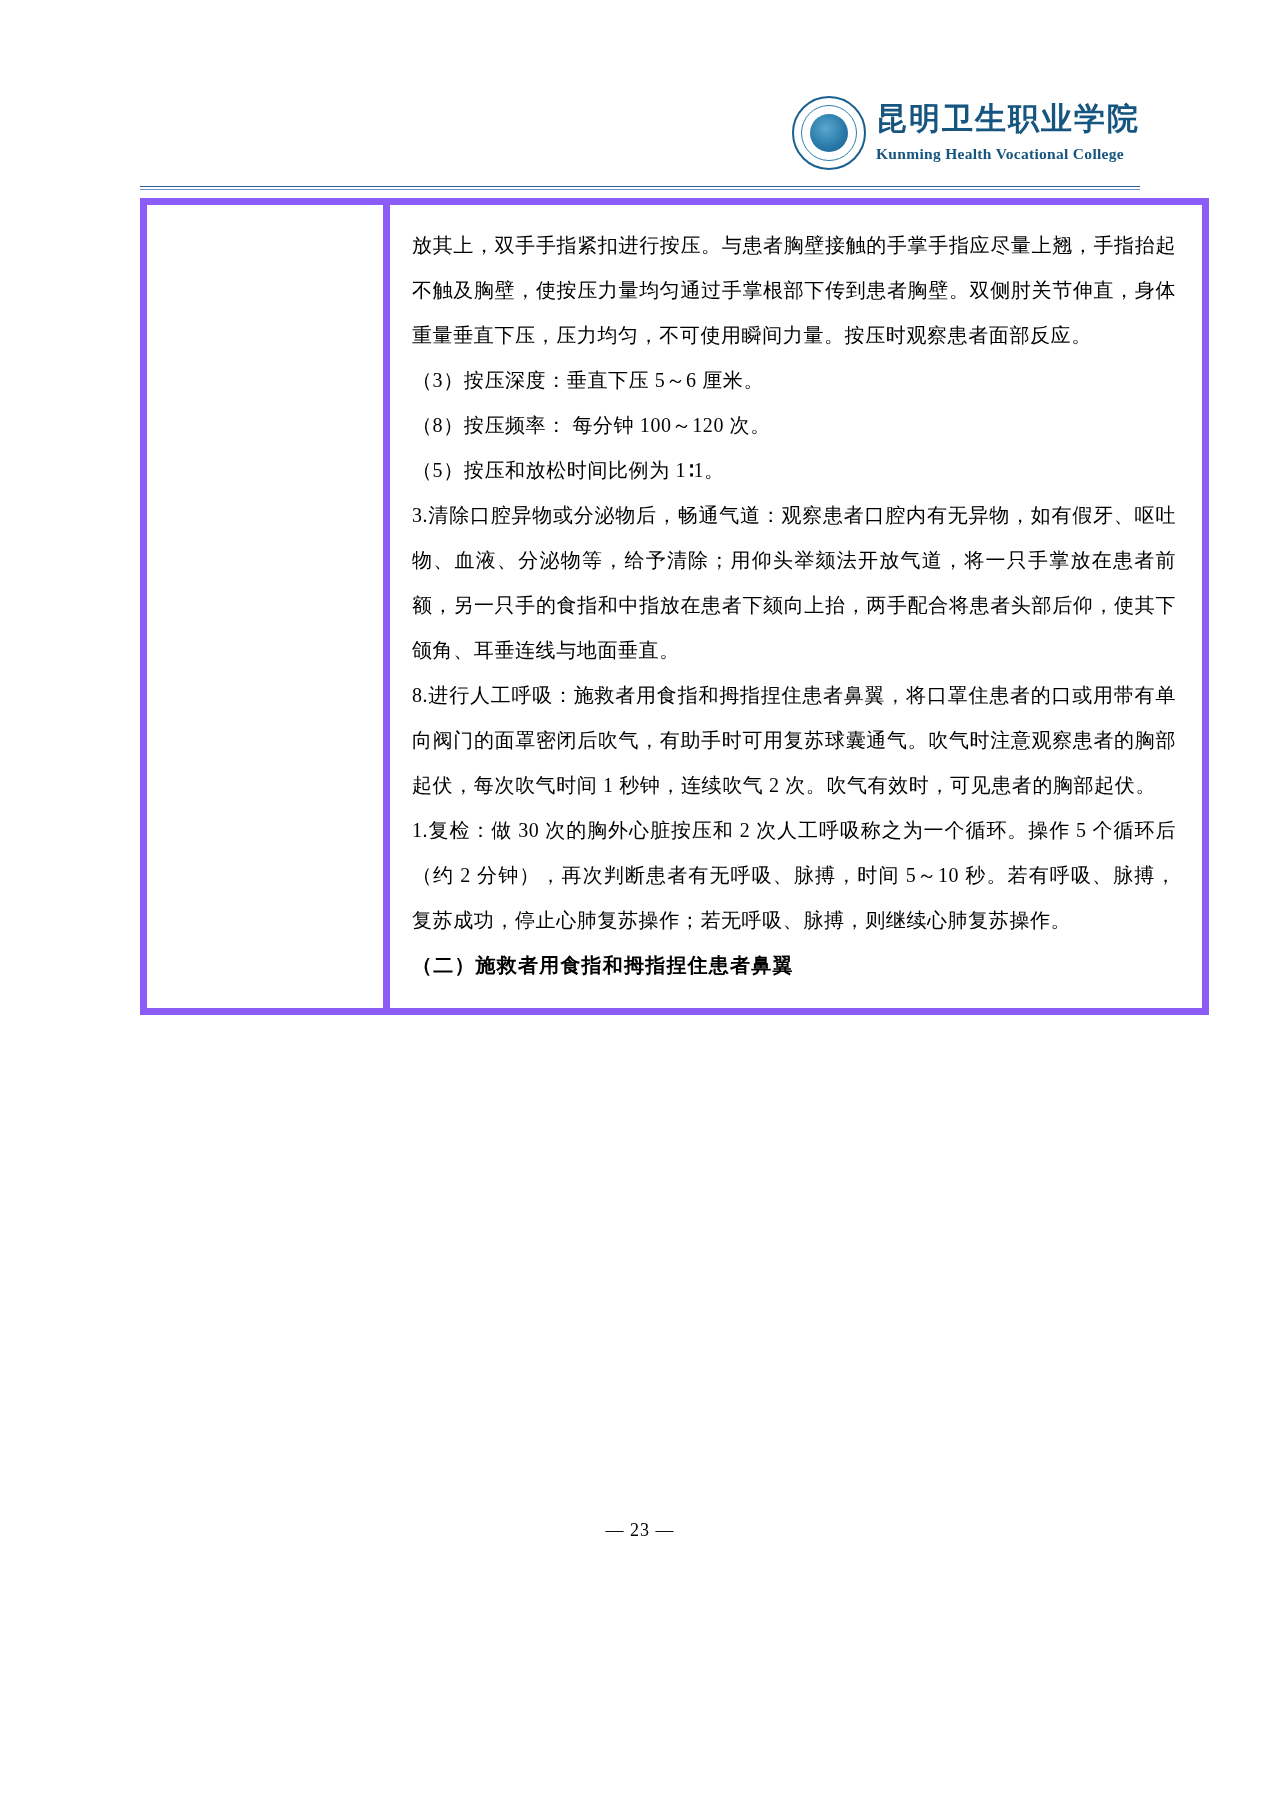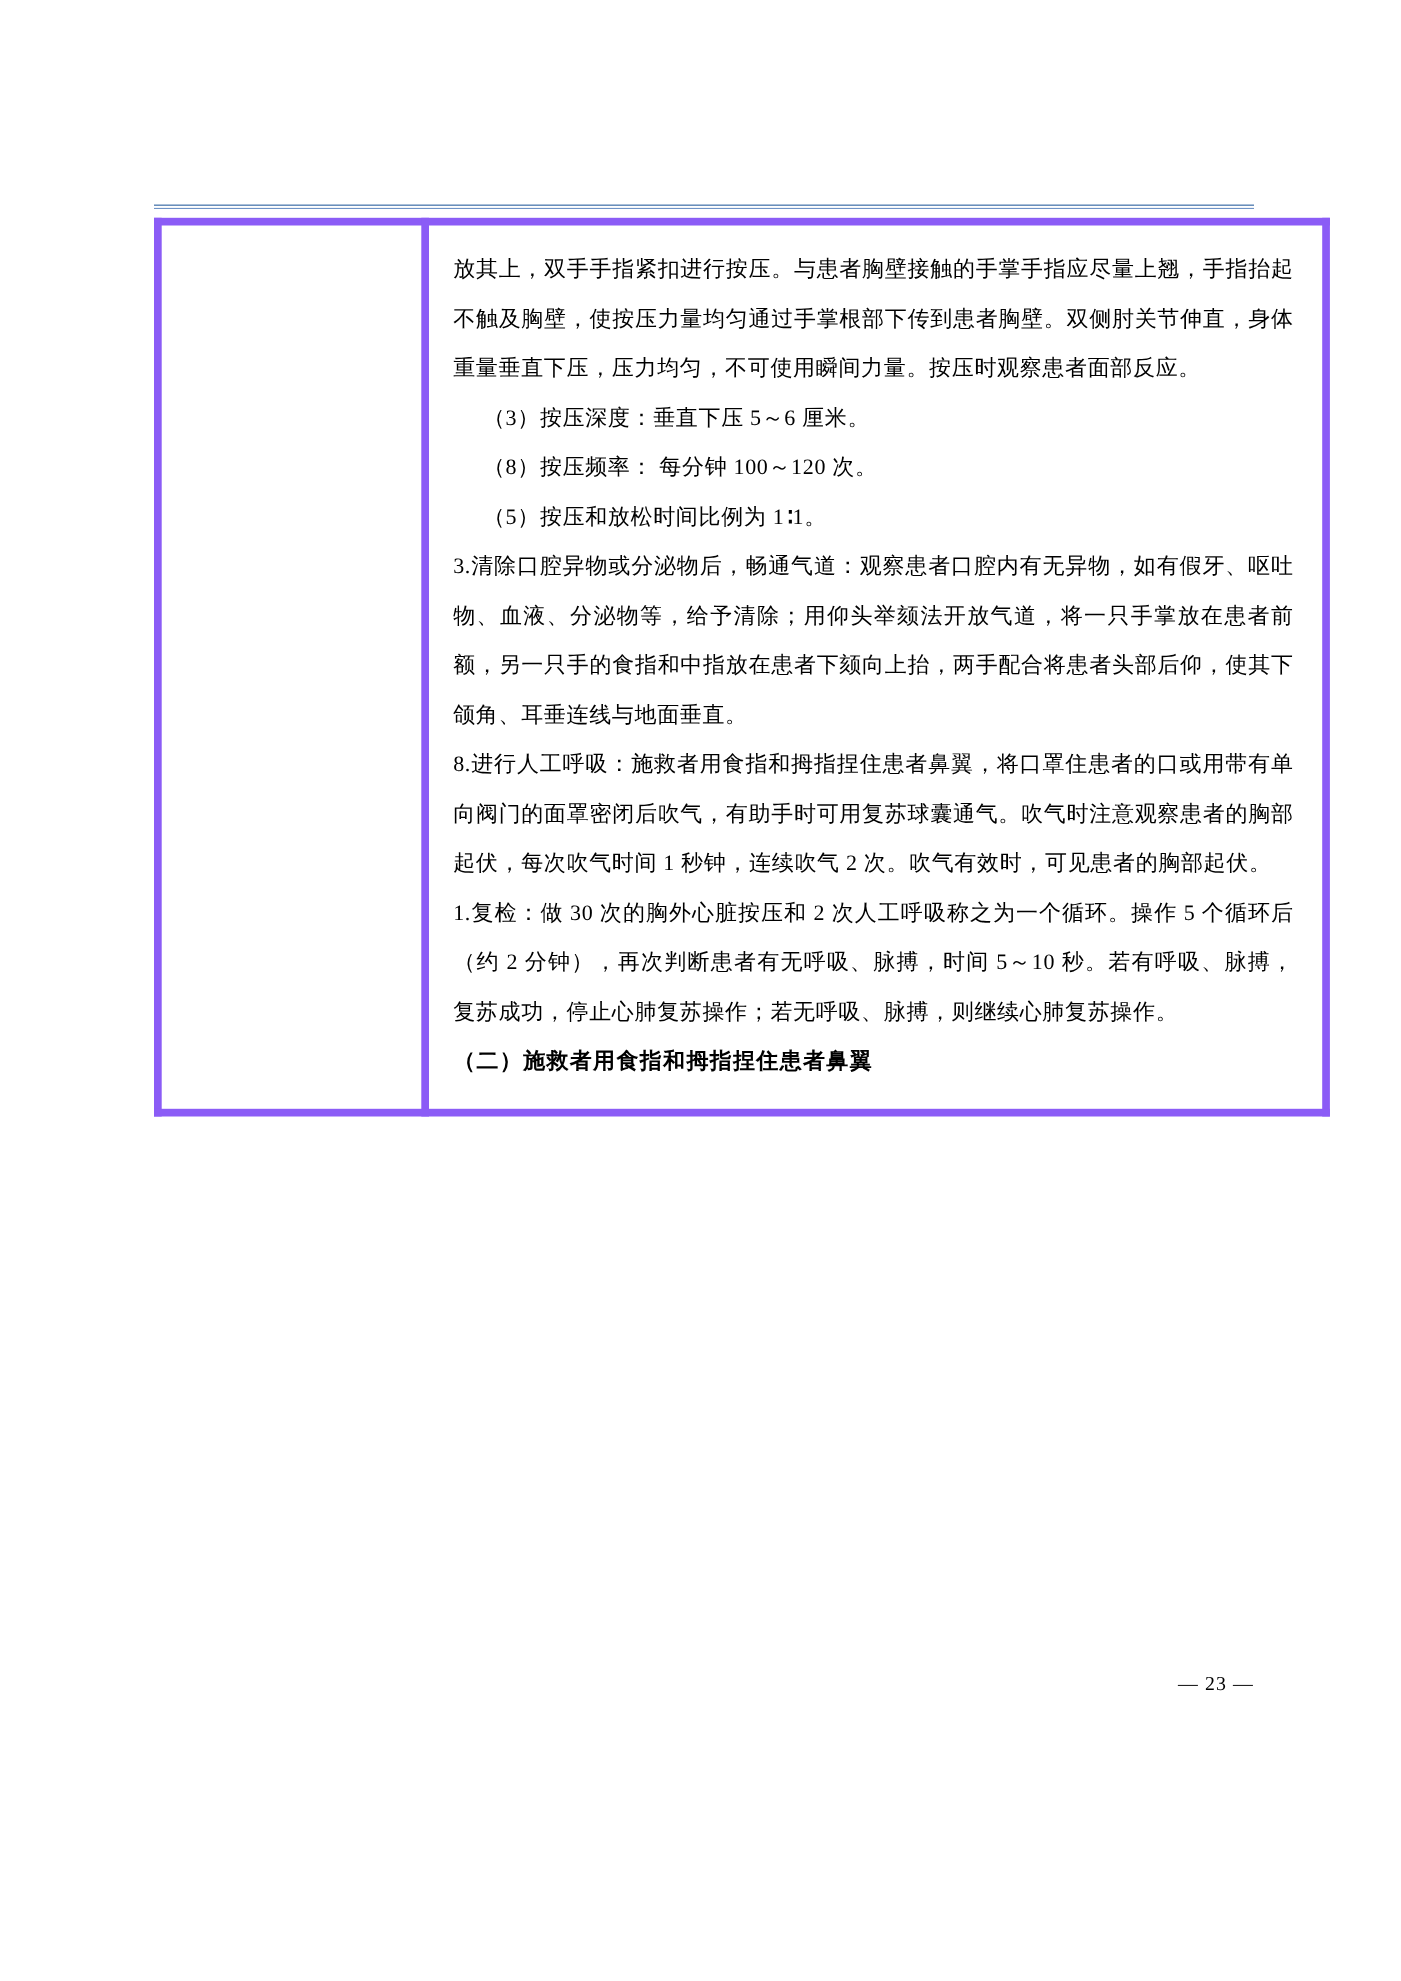--- a/index.html
+++ b/index.html
@@ -124,44 +124,54 @@
     line-height: 45px;
     letter-spacing: 0.6px;
     text-align: justify;
   }
   .para {
     margin: 0;
     text-indent: 0;
   }
   .para.indent {
     text-indent: 0;
-    margin-left: 27px;
   }
   .para.bold {
     font-weight: bold;
     letter-spacing: 1.2px;
   }
 
   
   .footer {
     position: absolute;
     left: 140px;
     top: 1520px;
     width: 1000px;
-    text-align: right;
+    text-align: center;
     font-size: 18px;
     letter-spacing: 1px;
     color: #000;
   }
 </style>
 </head>
 <body>
 
 <div class="page">
 
+  <div class="header">
+    <div class="logo-block">
+      <div class="logo-seal">
+        <div class="inner-dot"></div>
+      </div>
+      <div class="logo-names">
+        <div class="logo-cn">昆明卫生职业学院</div>
+        <div class="logo-en">Kunming Health Vocational College</div>
+      </div>
+    </div>
+  </div>
   <div class="header-rule"></div>
   <div class="header-rule second"></div>
 
   <table class="doc-table">
     <tbody>
         <tr>
       <td class="col-label"></td>
       <td class="col-body">
         <div class="body-inner">
           <p class="para">放其上，双手手指紧扣进行按压。与患者胸壁接触的手掌手指应尽量上翘，手指抬起不触及胸壁，使按压力量均匀通过手掌根部下传到患者胸壁。双侧肘关节伸直，身体重量垂直下压，压力均匀，不可使用瞬间力量。按压时观察患者面部反应。</p>

